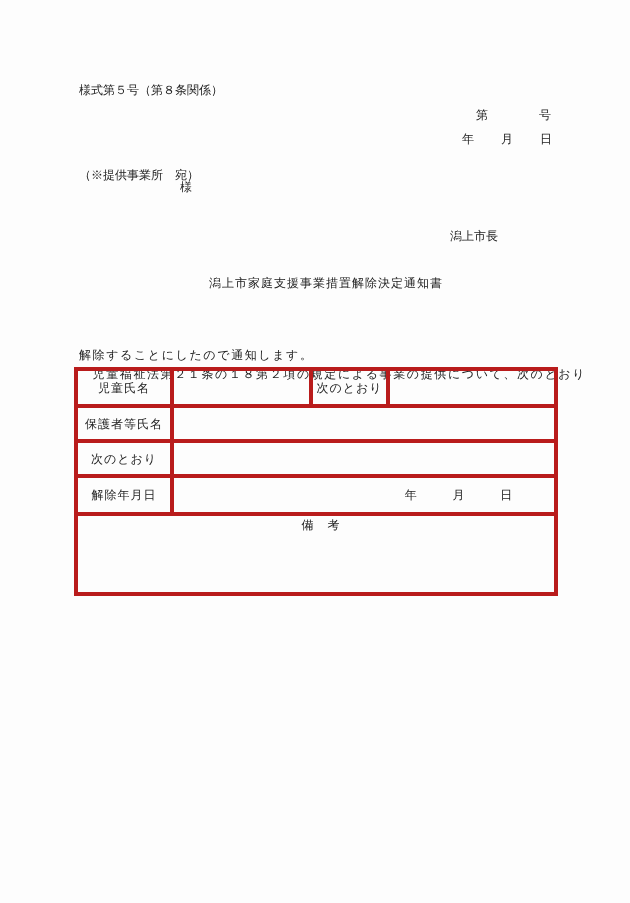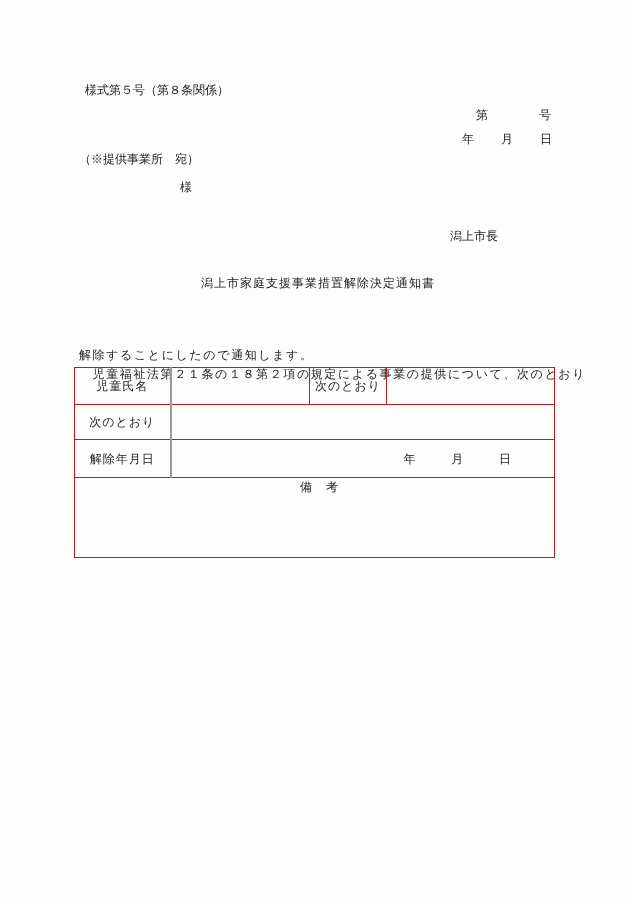--- a/index.html
+++ b/index.html
@@ -1,48 +1,48 @@
 <!DOCTYPE html>
 <html><head>
 <meta charset="utf-8">
 <style>
   html, body { margin:0; padding:0; }
   body {
     width:630px; height:903px; background:#fdfdfd; position:relative; overflow:hidden;
     font-family: "DejaVu Serif", "Liberation Serif", serif; color:#222;
   }
   .abs { position:absolute; white-space:nowrap; font-size:12px; line-height:14px; }
-  .sp { letter-spacing:1px; }
+  .sp { letter-spacing:1px;margin-left:8px; }
   table.form {
     position:absolute; left:74px; top:367px; width:480px;
     border-collapse:collapse; table-layout:fixed; font-size:12px;
   }
   table.form td {
-    border:1px solid #b91c1c; padding:0; text-align:center; vertical-align:middle;
+    border:4px solid #b91c1c; padding:0; text-align:center; vertical-align:middle;
     letter-spacing:1px; line-height:14px;
   }
   table.form td.lab { border-right:2px solid #9a9a9a; }
   .row-thick td { border-bottom:2px solid #9a9a9a; }
   .date-cell { text-align:left; }
   .date-cell span { position:relative; }
   .remarks { text-align:center; vertical-align:top !important; padding:2px 0 0 10px !important; }
 </style>
 </head>
 <body>
 
-<div class="abs" style="left:85px;top:83px;">様式第５号（第８条関係）</div>
+<div class="abs" style="left:79px;top:83px;">様式第５号（第８条関係）</div>
 
 <div class="abs" style="left:476px;top:108px;">第</div>
 <div class="abs" style="left:539px;top:108px;">号</div>
 
 <div class="abs" style="left:462px;top:132px;">年</div>
 <div class="abs" style="left:501px;top:132px;">月</div>
 <div class="abs" style="left:540px;top:132px;">日</div>
 
-<div class="abs" style="left:79px;top:152px;">（※提供事業所　宛）</div>
+<div class="abs" style="left:79px;top:168px;">（※提供事業所　宛）</div>
 <div class="abs" style="left:180px;top:180px;">様</div>
 
 <div class="abs" style="left:450px;top:229px;">潟上市長</div>
 
 <div class="abs sp" style="left:201px;top:276px;">潟上市家庭支援事業措置解除決定通知書</div>
 
 <div class="abs" style="left:79px;top:323px;letter-spacing:1.6px;margin-top:44px;">　児童福祉法第２１条の１８第２項の規定による事業の提供について、次のとおり</div>
 <div class="abs" style="left:79px;top:348px;letter-spacing:1.6px;">解除することにしたので通知します。</div>
 
 <table class="form">
@@ -53,20 +53,24 @@
       <col style="width:168px">
   </colgroup>
   <tbody>
       <tr class="row-thick" style="height:37px">
     <td class="lab">児童氏名</td>
     <td></td>
     <td>次のとおり</td>
     <td></td>
   </tr>
   <tr style="height:35px">
+    <td class="lab">保護者等氏名</td>
+    <td colspan="3"></td>
+  </tr>
+  <tr style="height:35px">
     <td class="lab">次のとおり</td>
     <td colspan="3"></td>
   </tr>
   <tr class="row-thick" style="height:38px">
     <td class="lab">解除年月日</td>
     <td colspan="3" class="date-cell">
       <span style="left:65px;">年</span>
       <span style="left:95px;">月</span>
       <span style="left:125px;">日</span>
     </td>

